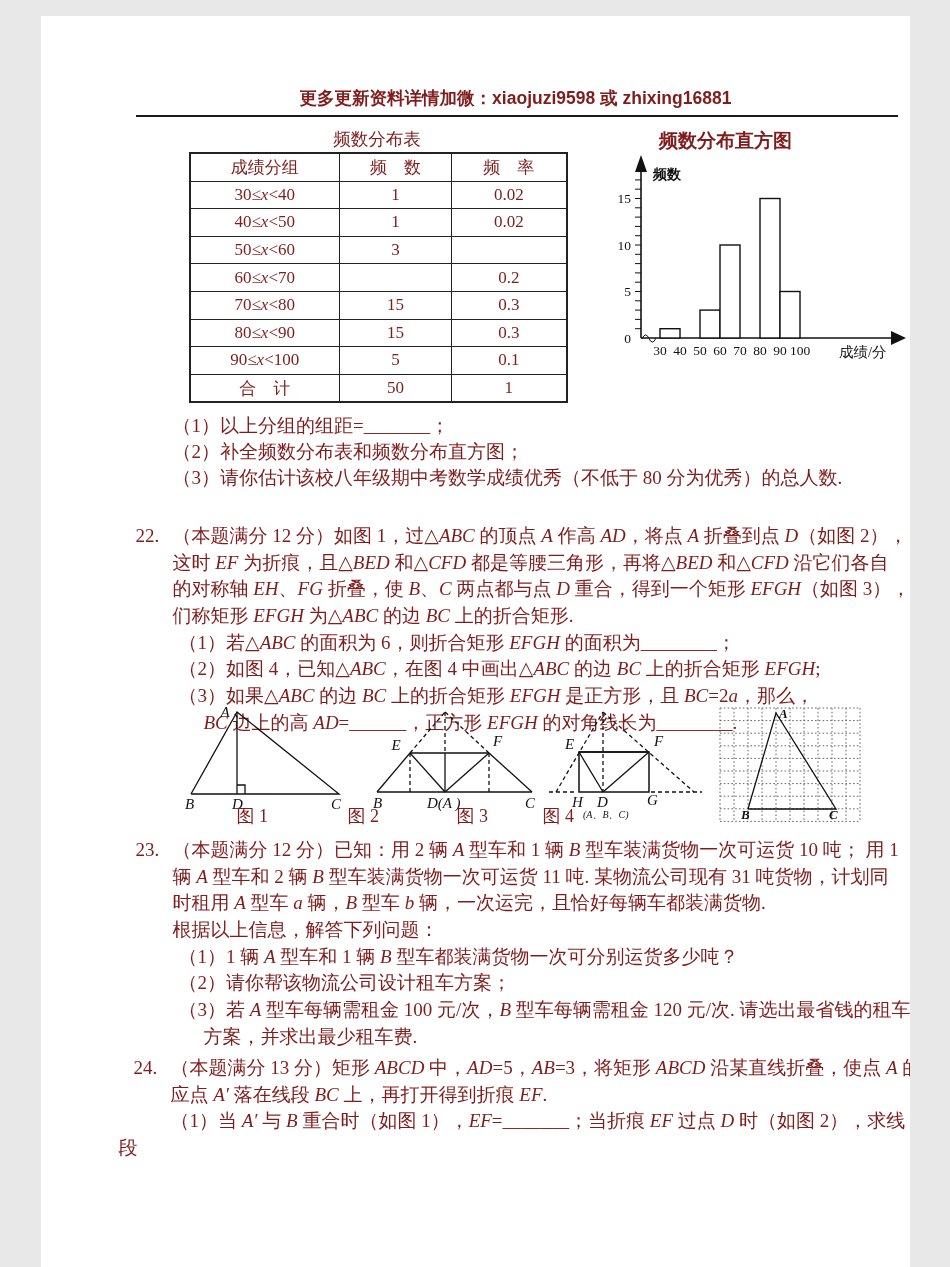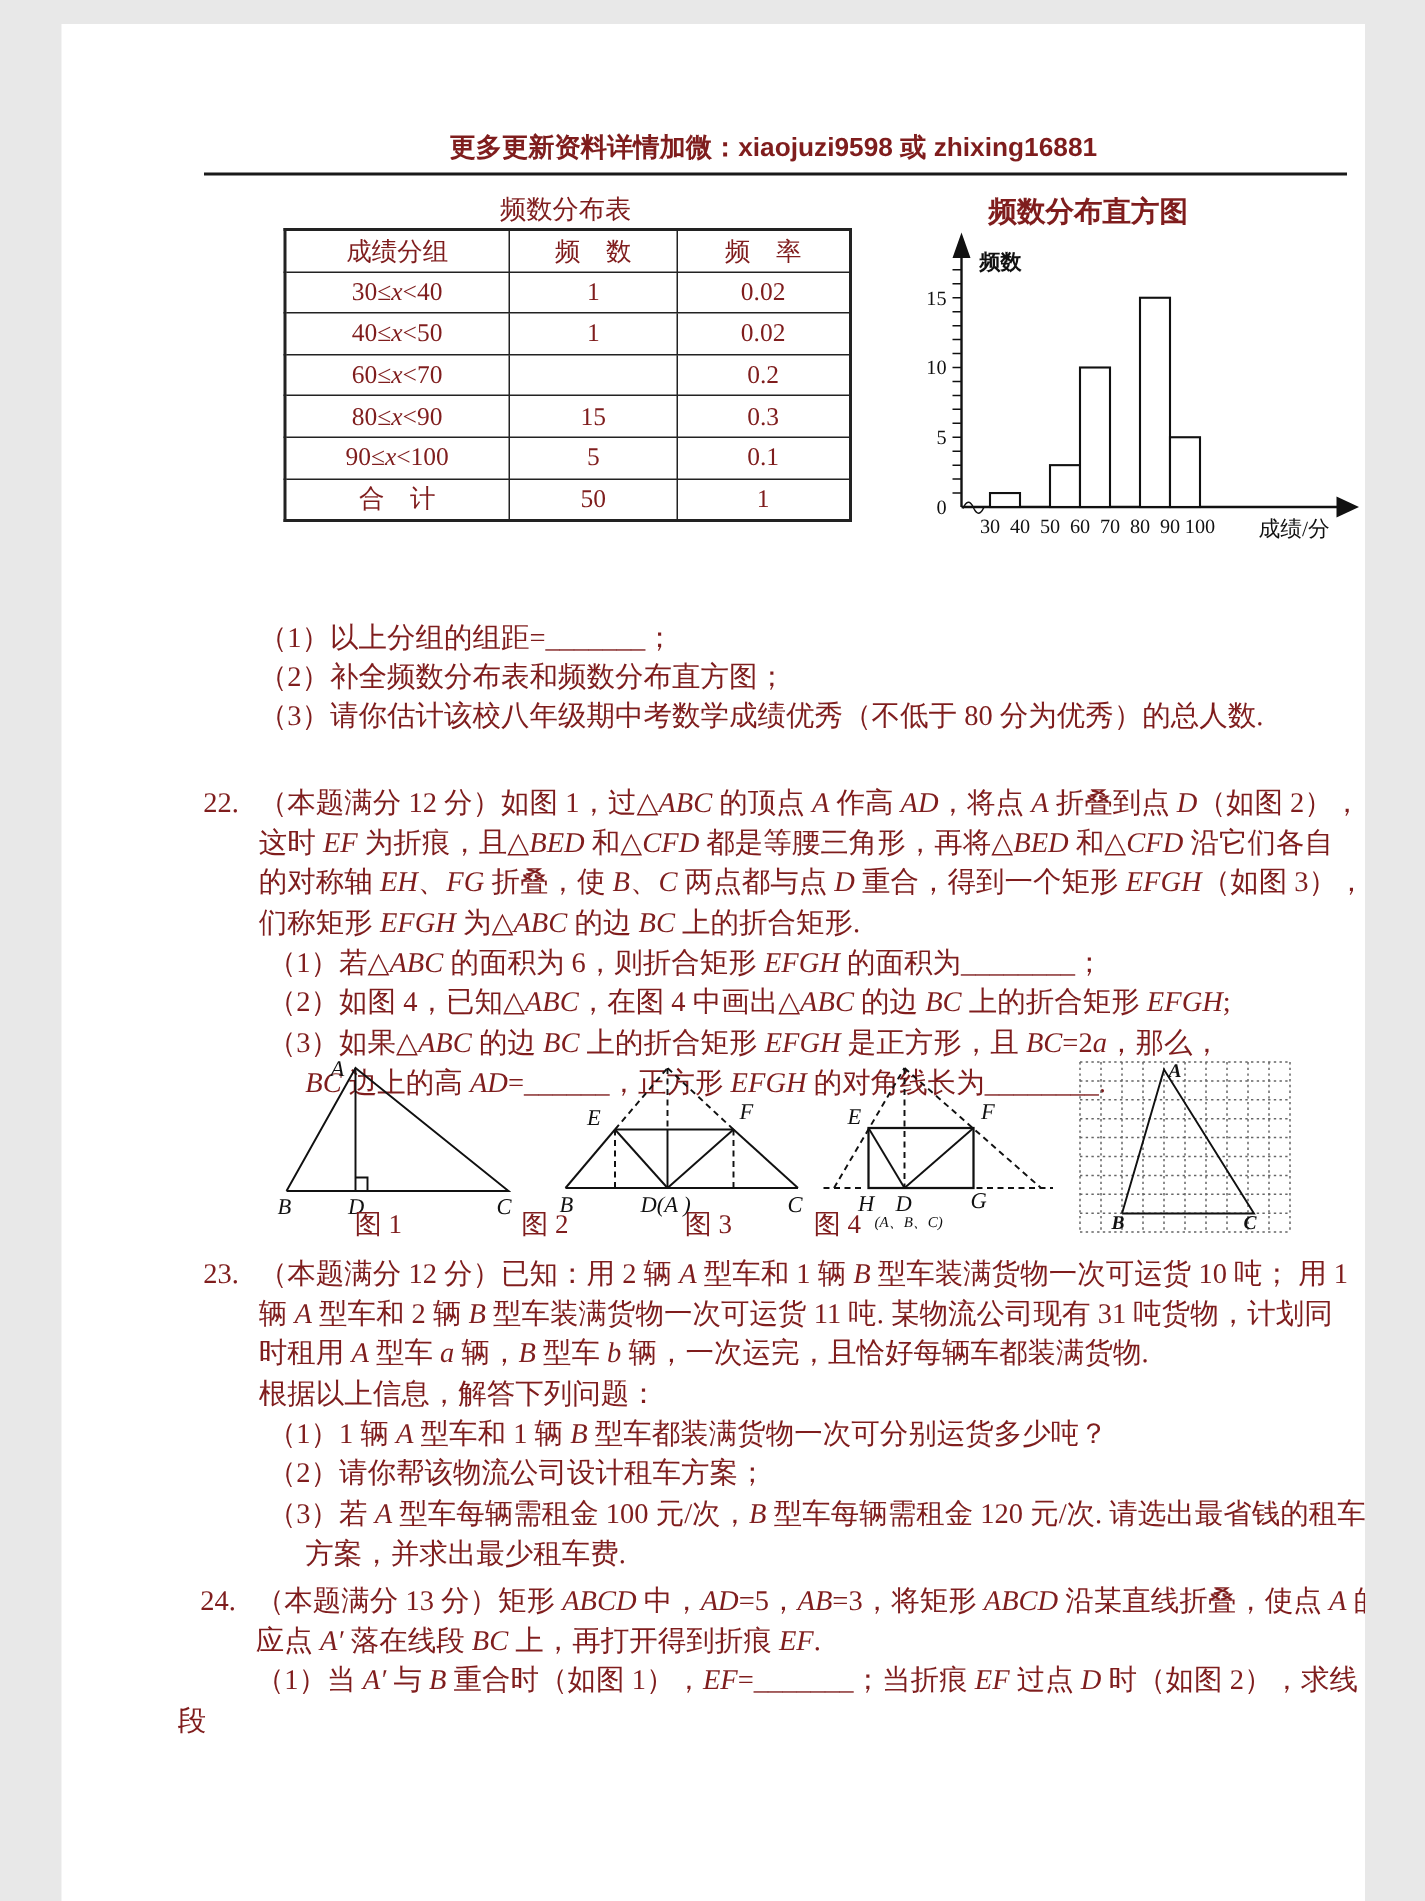--- a/index.html
+++ b/index.html
@@ -72,23 +72,33 @@
             <td>30≤<i>x</i>&lt;40</td>
             <td>1</td>
             <td>0.02</td>
           </tr>
           <tr>
             <td>40≤<i>x</i>&lt;50</td>
             <td>1</td>
             <td>0.02</td>
           </tr>
           <tr>
+            <td>50≤<i>x</i>&lt;60</td>
+            <td>3</td>
+            <td></td>
+          </tr>
+          <tr>
             <td>60≤<i>x</i>&lt;70</td>
             <td></td>
             <td>0.2</td>
+          </tr>
+          <tr>
+            <td>70≤<i>x</i>&lt;80</td>
+            <td>15</td>
+            <td>0.3</td>
           </tr>
           <tr>
             <td>80≤<i>x</i>&lt;90</td>
             <td>15</td>
             <td>0.3</td>
           </tr>
           <tr>
             <td>90≤<i>x</i>&lt;100</td>
             <td>5</td>
             <td>0.1</td>

